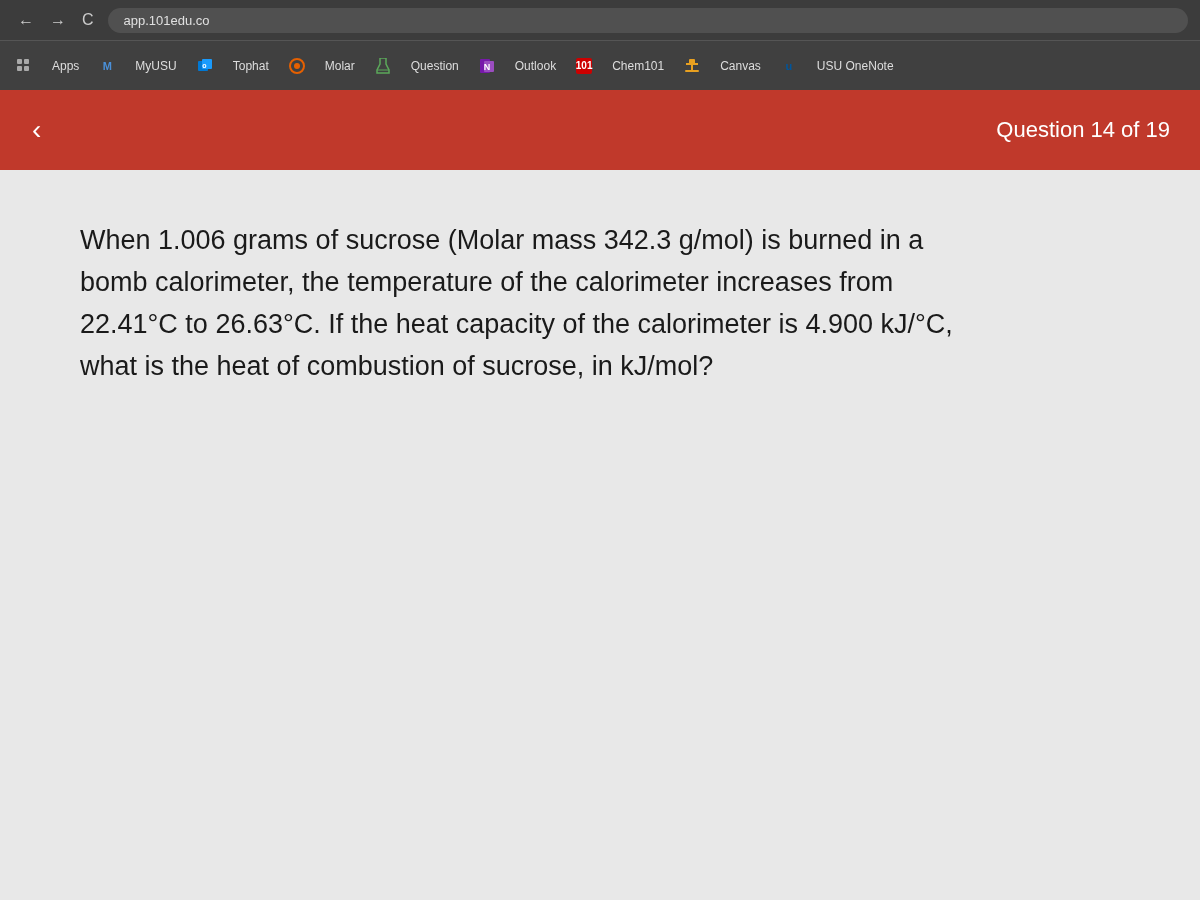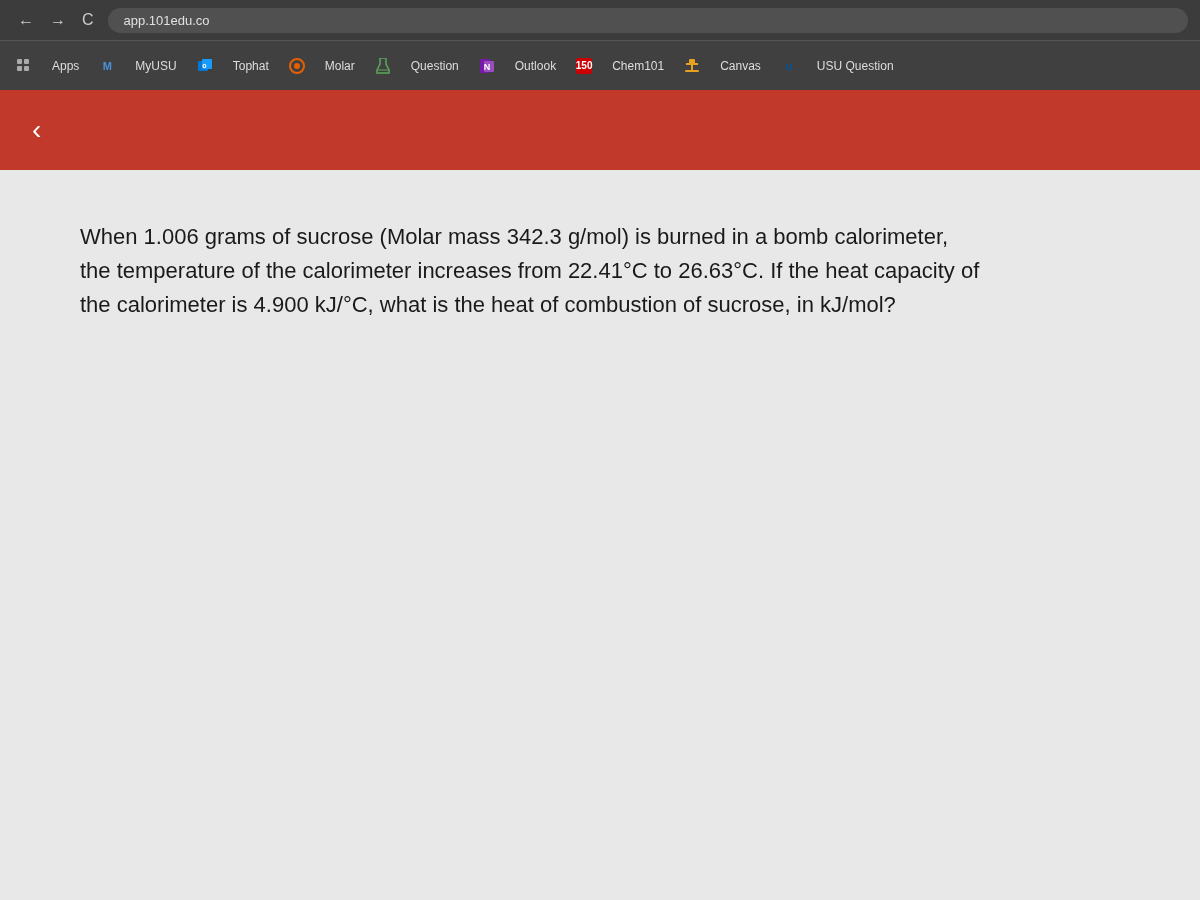--- a/index.html
+++ b/index.html
@@ -128,21 +128,21 @@
 
     
     .content-area {
       flex: 1;
       background: #e8e8e8;
       padding: 50px 80px 40px 80px;
       overflow-y: auto;
     }
 
     .question-text {
-      font-size: 22px;
+      font-size: 27px;
       line-height: 1.55;
       color: #1a1a1a;
       max-width: 900px;
     }
 
     
     .icon-myusu { color: #4a90d9; font-weight: bold; font-size: 11px; }
     .icon-chem { background: #cc0000; color: white; border-radius: 2px; padding: 1px 3px; font-size: 10px; font-weight: bold; }
     .icon-usu { color: #00559b; font-weight: bold; }
   </style>
@@ -214,45 +214,46 @@
         <svg width="16" height="16" viewBox="0 0 16 16">
           <rect x="1" y="1" width="10" height="14" rx="1" fill="#7719aa"></rect>
           <rect x="5" y="3" width="10" height="11" rx="1" fill="#9b4dc0"></rect>
           <text x="8" y="12" text-anchor="middle" fill="white" font-size="9" font-weight="bold">N</text>
         </svg>
       </span>
       <span>Outlook</span>
     </div>
 
     <div class="bookmark-item">
-      <span class="bookmark-icon icon-chem">150</span>
+      <span class="bookmark-icon icon-chem">101</span>
       <span>Chem101</span>
     </div>
 
     <div class="bookmark-item">
       <span class="bookmark-icon">
         <svg width="16" height="14" viewBox="0 0 16 14">
           <rect x="2" y="4" width="12" height="2" fill="#e8a020"></rect>
           <rect x="5" y="0" width="6" height="5" rx="1" fill="#e8a020"></rect>
           <rect x="1" y="11" width="14" height="2" rx="1" fill="#e8a020"></rect>
           <line x1="8" y1="6" x2="8" y2="11" stroke="#e8a020" stroke-width="2"></line>
         </svg>
       </span>
       <span>Canvas</span>
     </div>
 
     <div class="bookmark-item">
       <span class="bookmark-icon icon-usu">u</span>
-      <span>USU Question</span>
+      <span>USU OneNote</span>
     </div>
   </div>
 </div>
 
 <div class="page-container">
 
   <div class="question-header">
     <button class="back-button">‹</button>
+    <span class="question-counter">Question 14 of 19</span>
   </div>
 
   <div class="content-area">
     <p class="question-text">When 1.006 grams of sucrose (Molar mass 342.3 g/mol) is burned in a bomb calorimeter, the temperature of the calorimeter increases from 22.41°C to 26.63°C. If the heat capacity of the calorimeter is 4.900 kJ/°C, what is the heat of combustion of sucrose, in kJ/mol?</p>
   </div>
 </div>
 
 </body></html>

